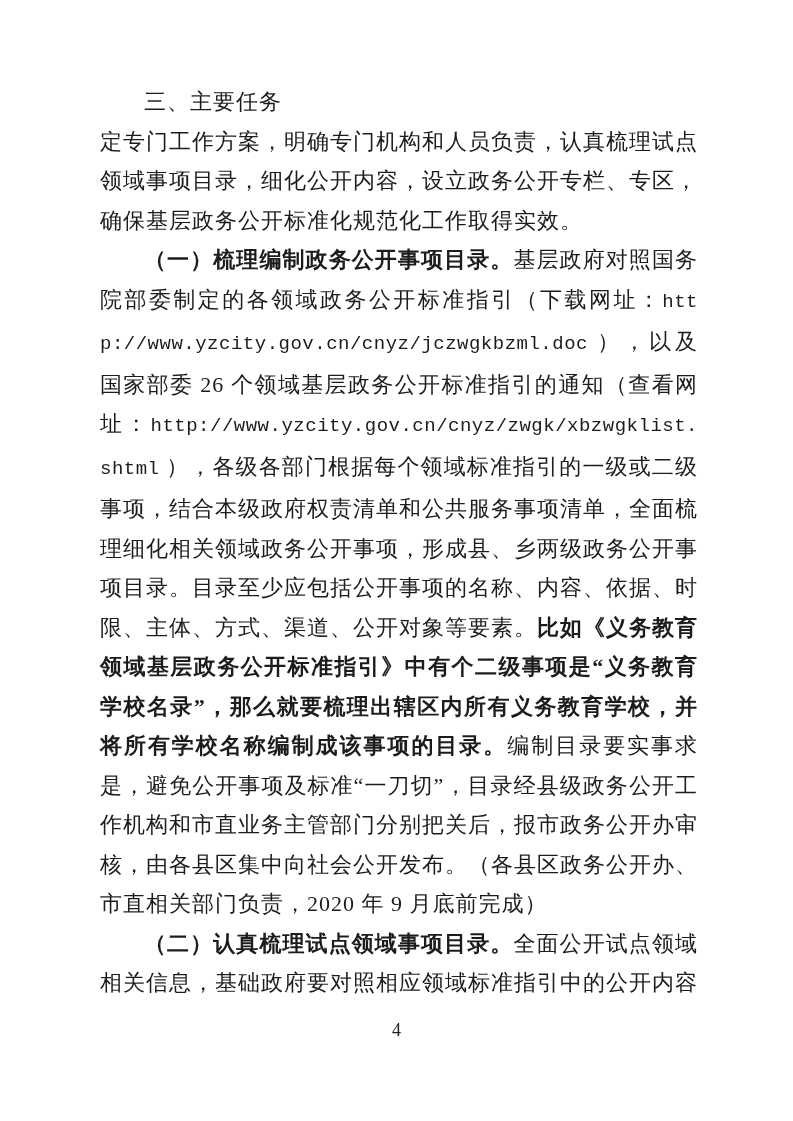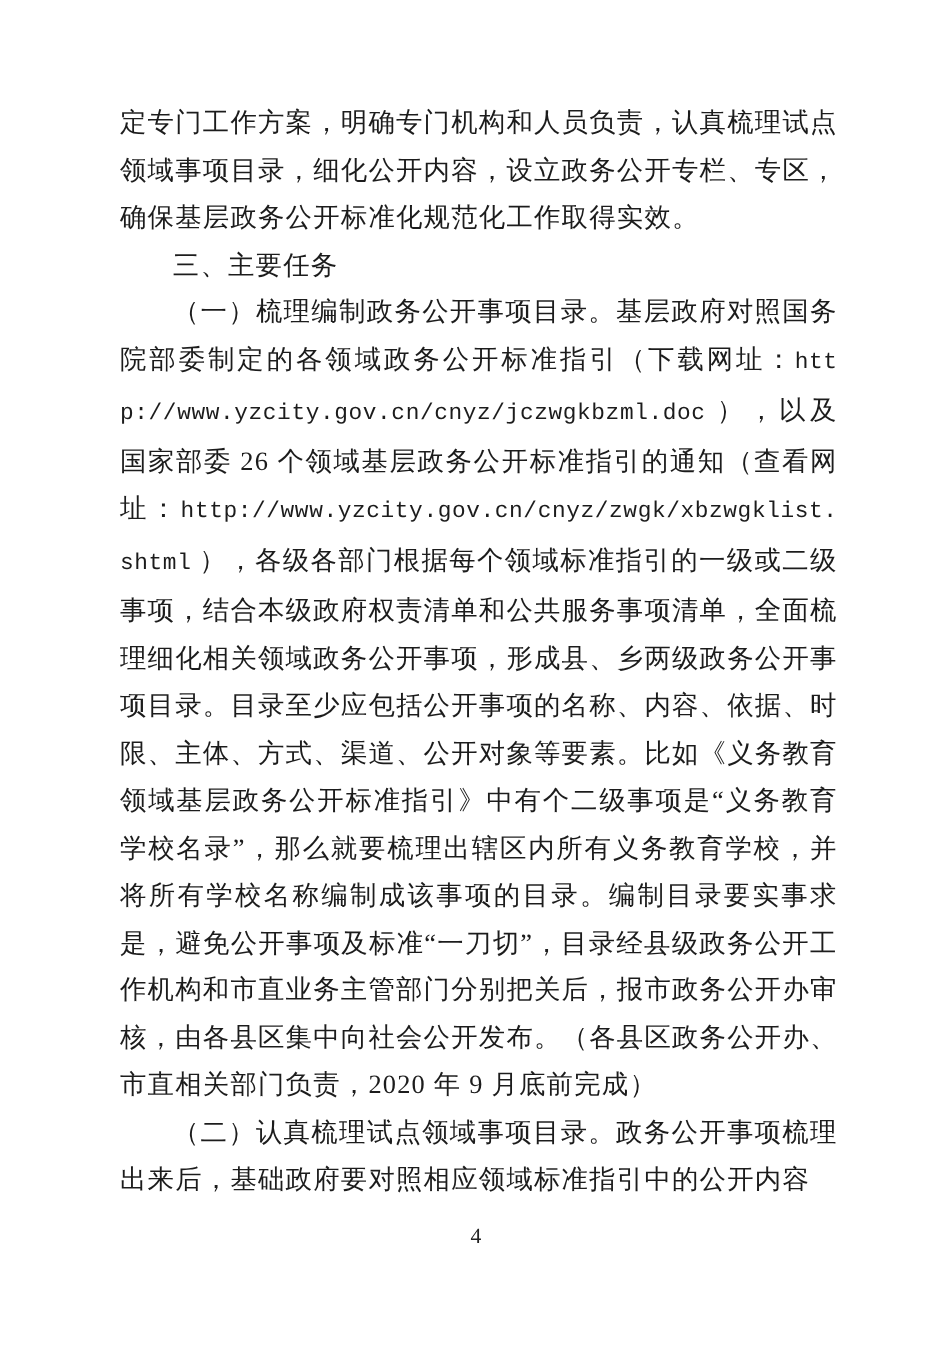--- a/index.html
+++ b/index.html
@@ -27,21 +27,21 @@
     letter-spacing: 1px;
     word-break: break-all;
   }
   .para {
     margin: 0;
   }
   .indent {
     text-indent: 2em;
   }
   .bold {
-    font-weight: normal;
+    font-weight: bold;
   }
   .url {
     font-family: "Liberation Mono", monospace;
     font-size: 19px;
     letter-spacing: 0.5px;
   }
   .footer {
     position: absolute;
     left: 0;
     top: 1020px;
@@ -51,28 +51,28 @@
     letter-spacing: 0;
     color: #222222;
   }
 </style>
 </head>
 <body>
 
 <div class="sheet">
   <div class="content">
 
+    <p class="para indent">三、主要任务</p>
+
     <p class="para">定专门工作方案，明确专门机构和人员负责，认真梳理试点领域事项目录，细化公开内容，设立政务公开专栏、专区，确保基层政务公开标准化规范化工作取得实效。</p>
-
-    <p class="para indent">三、主要任务</p>
 
     <p class="para indent">
       <span class="bold">（一）梳理编制政务公开事项目录。</span><span>基层政府对照国务院部委制定的各领域政务公开标准指引（下载网址：</span><span class="url">http://www.yzcity.gov.cn/cnyz/jczwgkbzml.doc</span><span> ），以及国家部委 26 个领域基层政务公开标准指引的通知（查看网址：</span><span class="url">http://www.yzcity.gov.cn/cnyz/zwgk/xbzwgklist.shtml</span><span> ），各级各部门根据每个领域标准指引的一级或二级事项，结合本级政府权责清单和公共服务事项清单，全面梳理细化相关领域政务公开事项，形成县、乡两级政务公开事项目录。目录至少应包括公开事项的名称、内容、依据、时限、主体、方式、渠道、公开对象等要素。</span><span class="bold">比如《义务教育领域基层政务公开标准指引》中有个二级事项是“义务教育学校名录”，那么就要梳理出辖区内所有义务教育学校，并将所有学校名称编制成该事项的目录。</span><span>编制目录要实事求是，避免公开事项及标准“一刀切”，目录经县级政务公开工作机构和市直业务主管部门分别把关后，报市政务公开办审核，由各县区集中向社会公开发布。（各县区政务公开办、市直相关部门负责，2020 年 9 月底前完成）</span>
     </p>
 
     <p class="para indent">
-      <span class="bold">（二）认真梳理试点领域事项目录。</span><span>政务公开事项梳理出来后，基础政府要对照相应领域标准指引中的公开内容</span>
+      <span class="bold">（二）认真梳理试点领域事项目录。</span><span>全面公开试点领域相关信息，基础政府要对照相应领域标准指引中的公开内容</span>
     </p>
 
   </div>
 
   <div class="footer">4</div>
 </div>
 
 </body></html>

